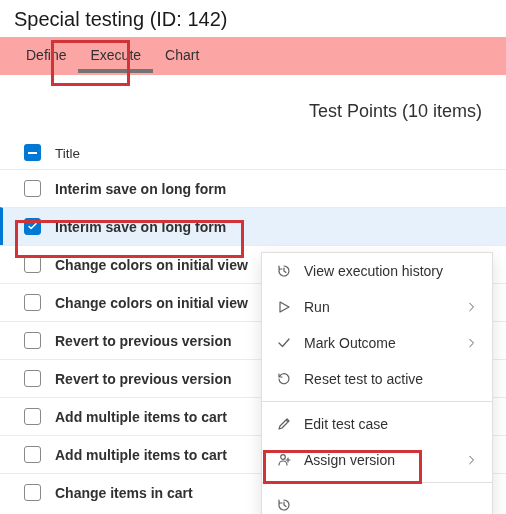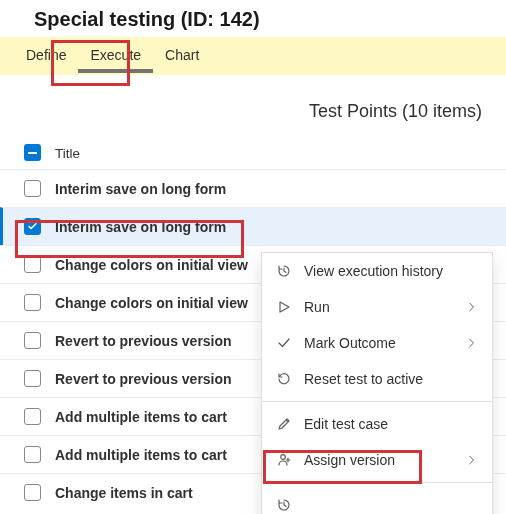--- a/index.html
+++ b/index.html
@@ -8,31 +8,30 @@
     font-size: 14px;
     color: #323130;
     background: #fff;
     width: 506px;
     height: 514px;
     overflow: hidden;
     position: relative;
   }
   .page-title {
     font-size: 20px;
-    font-weight: 700;
+    font-weight: 400;
     padding: 8px 14px 6px 14px;
     color: #1a1a1a;
-    margin-left: 20px;
   }
   .tabs {
     display: flex;
     gap: 0;
     padding: 0 14px;
     border-bottom: 0;
-    background: #fef9c3;
+    background: #fca5a5;
     height: 38px;
     align-items: flex-start;
     padding-top: 4px;
   }
   .tab {
     padding: 6px 12px 6px 12px;
     cursor: pointer;
     font-size: 14px;
     color: #323130;
     position: relative;

